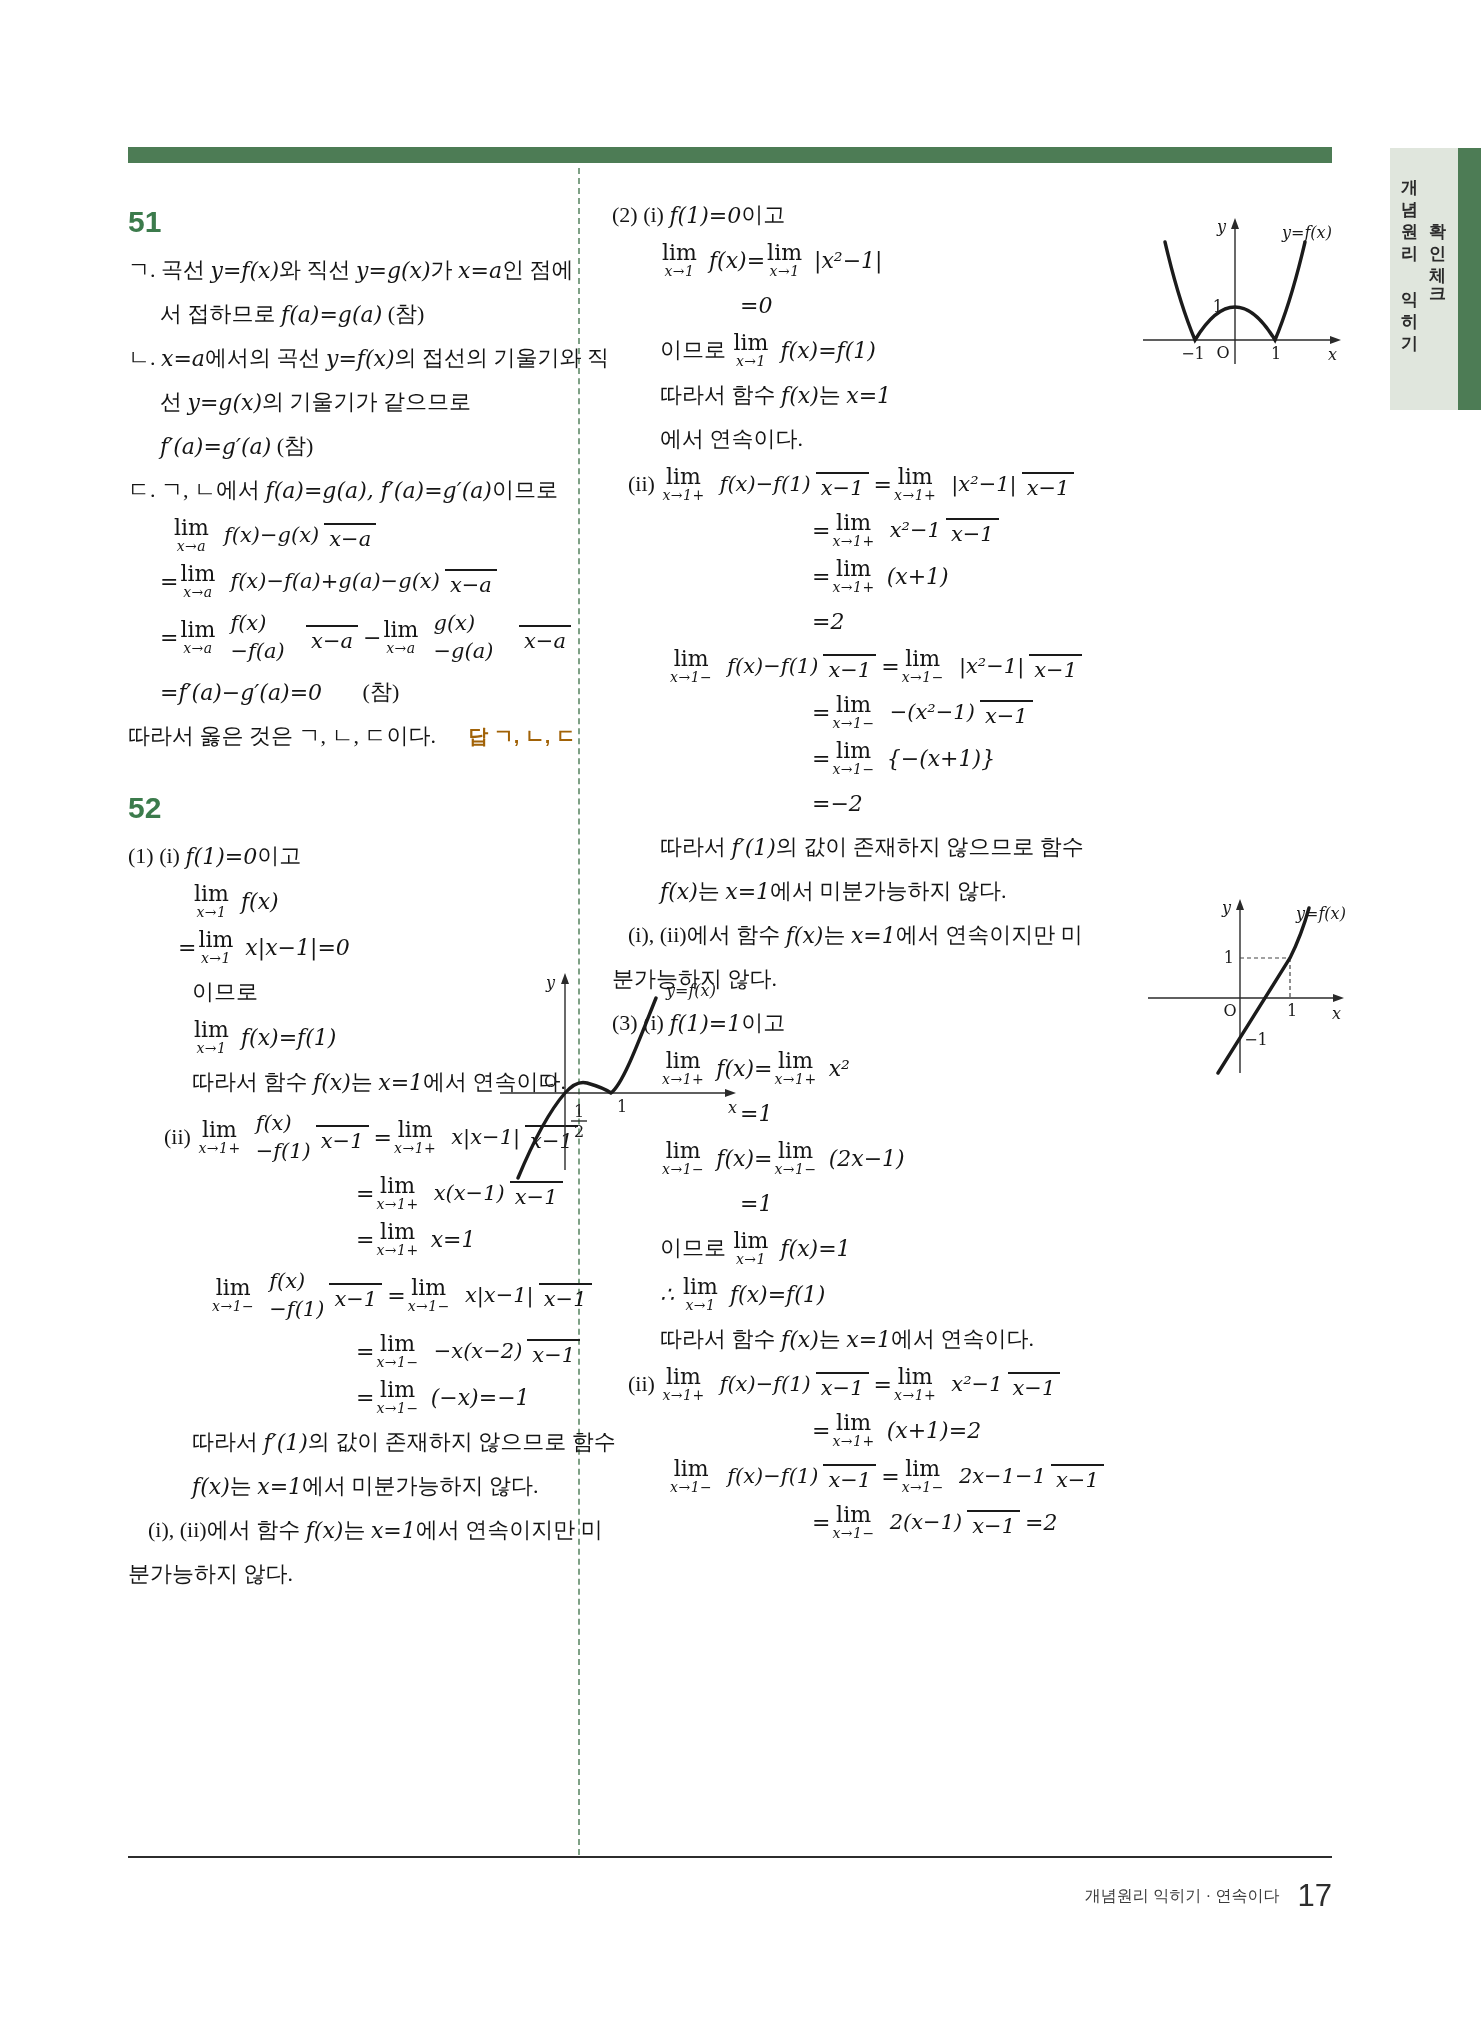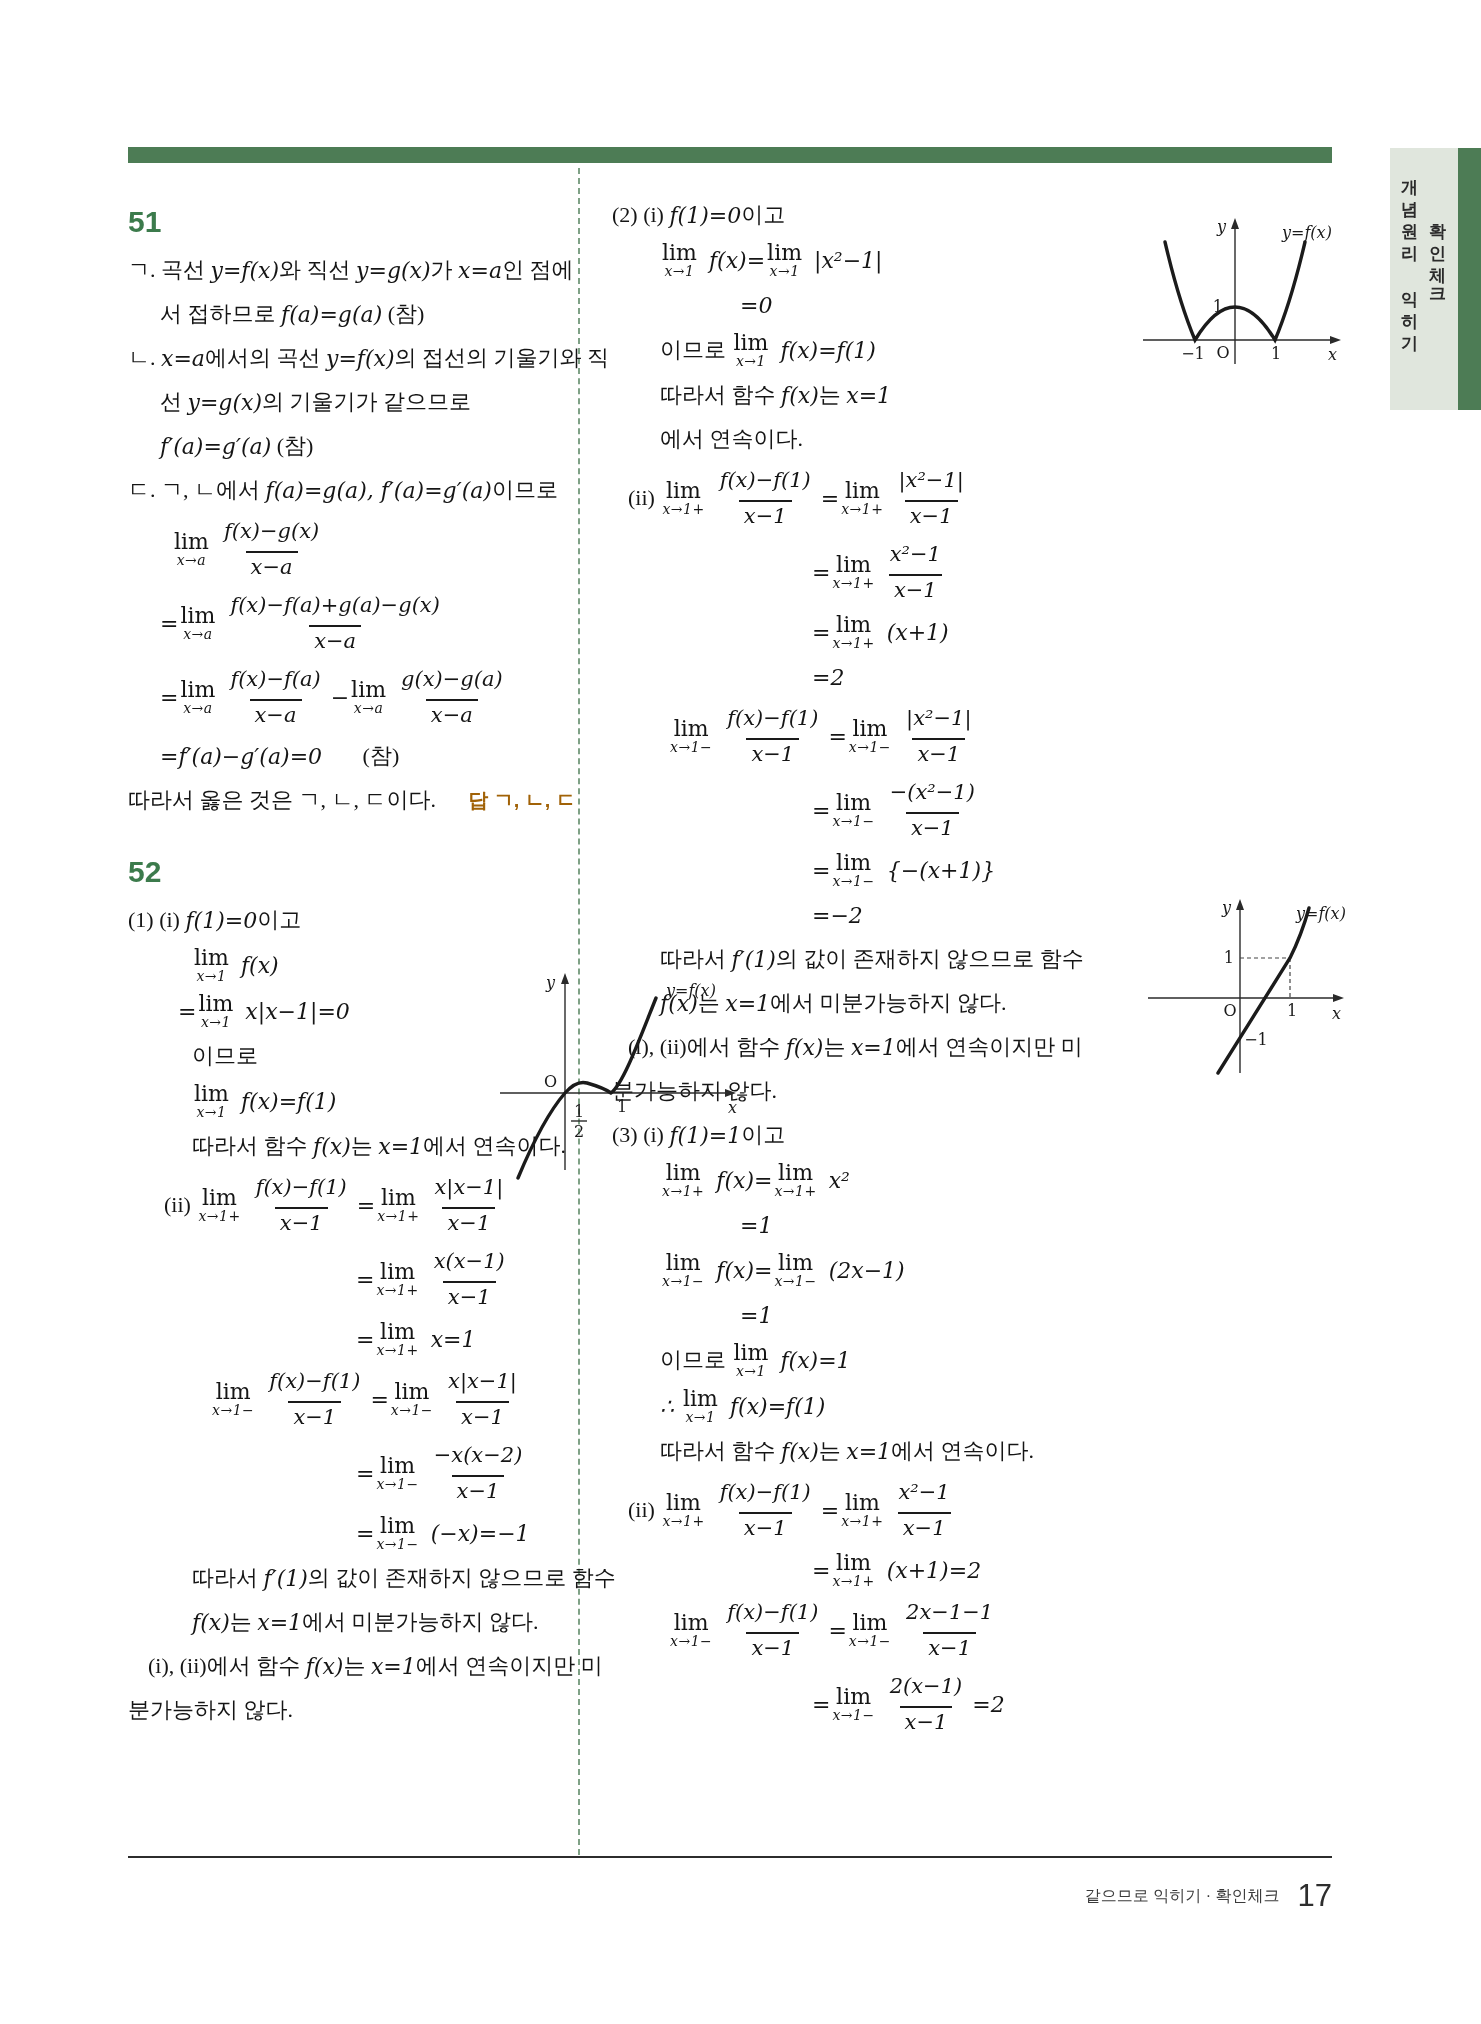--- a/index.html
+++ b/index.html
@@ -23,21 +23,21 @@
   #col-right{position:absolute;left:612px;top:198px;width:750px;}
   .sec-num{font-family:"Liberation Sans",sans-serif;font-weight:800;font-size:30px;color:var(--accent-num);margin:0 0 14px 0;}
   .sec-52{margin-top:38px;}
   
   .mline{display:flex;align-items:center;font-size:22px;margin-bottom:10px;min-height:34px;}
   .kt{font-family:"Liberation Serif",serif;white-space:pre;}
   .mt{font-family:"DejaVu Serif",serif;font-style:italic;white-space:pre;}
   .lim{display:inline-flex;flex-direction:column;align-items:center;margin:0 5px 0 2px;font-family:"DejaVu Serif",serif;}
   .limtop{line-height:22px;font-size:22px;font-style:normal;}
   .limsub{line-height:14px;font-size:14px;font-style:italic;letter-spacing:.5px;}
-  .frac{display:inline-flex;flex-direction:column;align-items:center;margin:0 5px;font-family:"DejaVu Serif",serif;font-style:italic;font-size:21px;}
+  .frac{display:inline-flex;flex-direction:row;align-items:center;margin:0 5px;font-family:"DejaVu Serif",serif;font-style:italic;font-size:21px;}
   .fnum{line-height:28px;padding:0 5px;}
   .fden{line-height:28px;padding:0 5px;border-top:2px solid #1a1a1a;margin-top:6px;}
   .ans{margin-left:auto;font-family:"Liberation Sans",sans-serif;font-weight:700;font-size:20px;color:#a16207;}
   
   .graph{position:absolute;}
   .axis{stroke:#2a2a2a;stroke-width:1.4;fill:none;}
   .axhead{fill:#2a2a2a;stroke:none;}
   .curve{stroke:#1b1b1b;stroke-width:3.4;fill:none;stroke-linecap:round;}
   .dash{stroke:#444;stroke-width:1.2;stroke-dasharray:4 3;fill:none;}
   .graph text{font-family:"DejaVu Serif",serif;font-size:16px;fill:#1a1a1a;}
@@ -599,15 +599,15 @@
   <text class="it" x="156" y="26">y=f(x)</text>
   <text class="rm sm" x="94" y="70" text-anchor="end">1</text>
   <text class="rm" x="90" y="123" text-anchor="middle">O</text>
   <text class="rm sm" x="152" y="123" text-anchor="middle">1</text>
   <text class="rm sm" x="116" y="152" text-anchor="middle">−1</text>
   <text class="it" x="192" y="126">x</text>
 </svg>
 
 <div class="footer-rule"></div>
 <div class="footer">
-  <span class="footer-label">같으므로 익히기 · 확인체크</span>
+  <span class="footer-label">개념원리 익히기 · 연속이다</span>
   <span class="footer-page">17</span>
 </div>
 
 </body></html>

